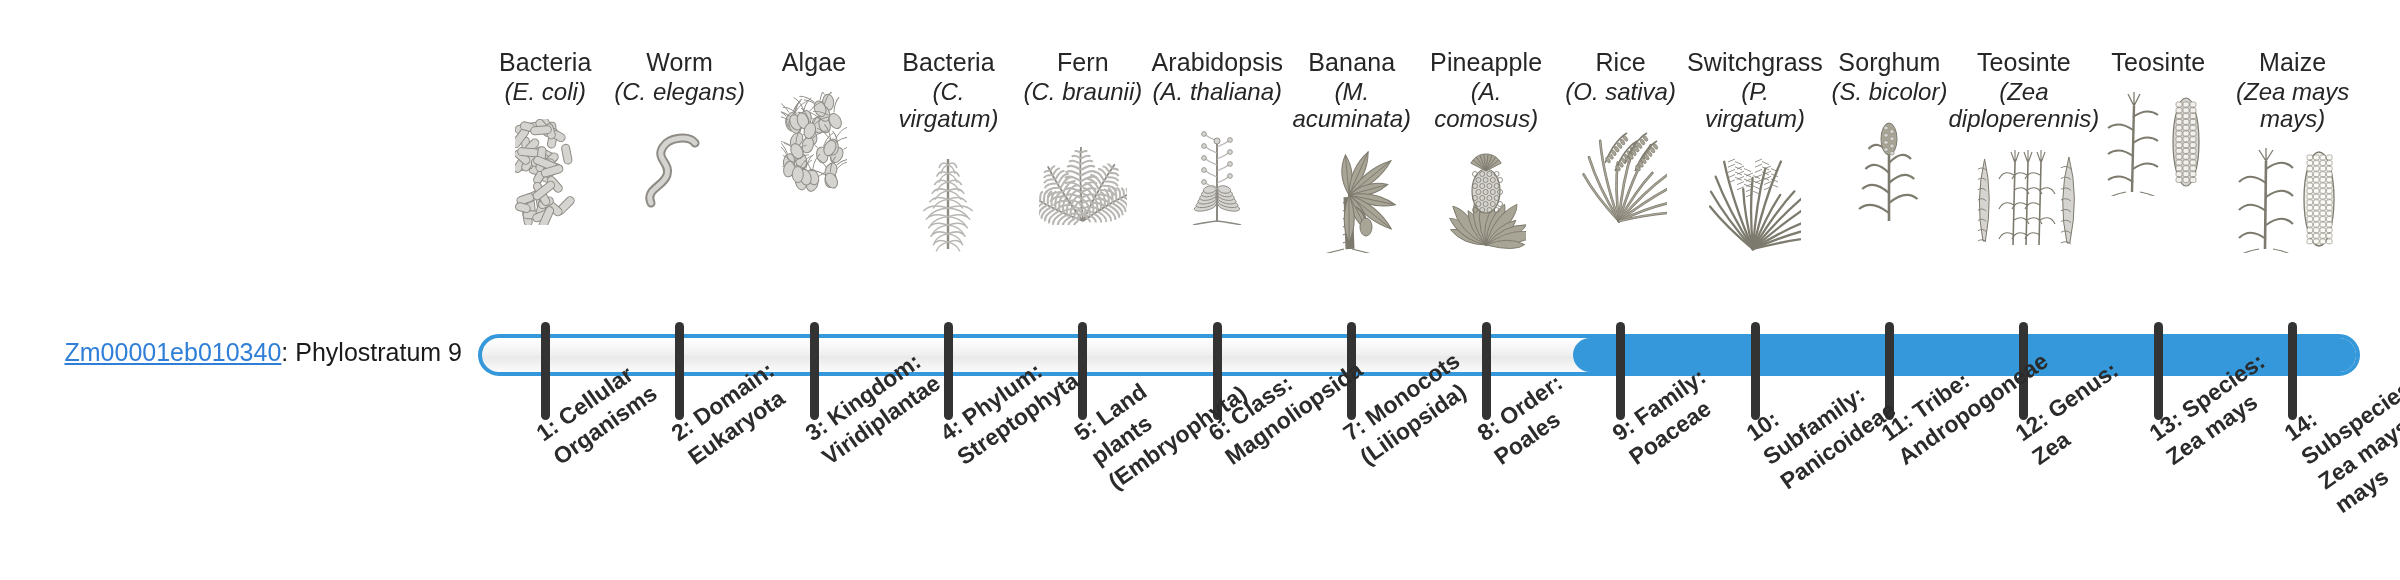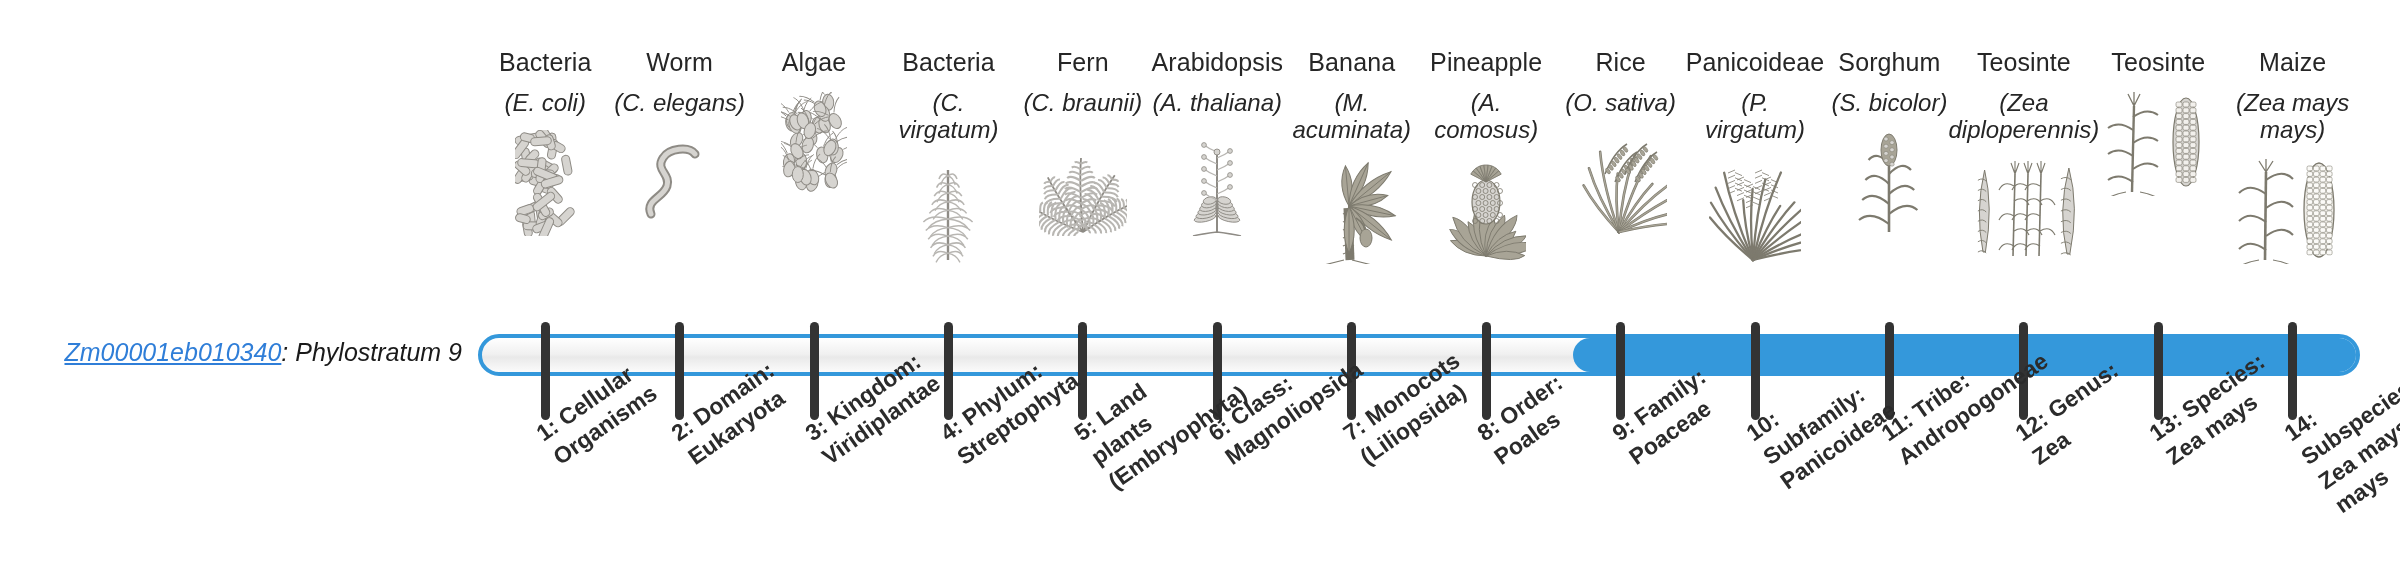--- a/index.html
+++ b/index.html
@@ -35,21 +35,21 @@
     text-align: center;
   }
   .species-common {
     font-size: 25px;
     color: #262626;
     line-height: 1.12;
     letter-spacing: .1px;
     white-space: nowrap;
   }
   .species-sci {
-    margin-top: 13px;
+    margin-top: 2px;
     font-size: 24px;
     font-style: italic;
     color: #262626;
     line-height: 1.14;
     padding: 0 1px;
   }
   .species-art {
     margin-top: 10px;
     height: 110px;
     width: 100%;
@@ -130,21 +130,20 @@
   #gene-caption {
     position: absolute;
     left: 32px;
     top: 337px;
     width: 430px;
     text-align: right;
     font-size: 25px;
     color: #1a1a1a;
     line-height: 1.2;
     white-space: nowrap;
-    font-style: italic;
   }
   #gene-id {
     color: #2f7ed8;
     text-decoration: underline;
     cursor: pointer;
   }
 </style>
 </head>
 <body>
 
@@ -938,21 +937,21 @@
             <ellipse cx="65.9" cy="47.4" rx="1.7" ry="3.2" fill="#a8a496" stroke="#7d7a6e" stroke-width="0.6" transform="rotate(-34 65.9 47.4)"></ellipse>
             <ellipse cx="68.8" cy="43.8" rx="1.7" ry="3.2" fill="#a8a496" stroke="#7d7a6e" stroke-width="0.6" transform="rotate(-34 68.8 43.8)"></ellipse>
             <ellipse cx="71.7" cy="40.2" rx="1.7" ry="3.2" fill="#a8a496" stroke="#7d7a6e" stroke-width="0.6" transform="rotate(-34 71.7 40.2)"></ellipse>
             <ellipse cx="74.6" cy="36.6" rx="1.7" ry="3.2" fill="#a8a496" stroke="#7d7a6e" stroke-width="0.6" transform="rotate(-34 74.6 36.6)"></ellipse>
             <ellipse cx="77.5" cy="33" rx="1.7" ry="3.2" fill="#a8a496" stroke="#7d7a6e" stroke-width="0.6" transform="rotate(-34 77.5 33)"></ellipse>
             <ellipse cx="80.4" cy="29.4" rx="1.7" ry="3.2" fill="#a8a496" stroke="#7d7a6e" stroke-width="0.6" transform="rotate(-34 80.4 29.4)"></ellipse>
           </svg>
         </div>
       </div>
       <div class="species-col">
-        <div class="species-common">Panicoideae</div>
+        <div class="species-common">Switchgrass</div>
         <div class="species-sci">(P. virgatum)</div>
         <div class="species-art">
           <svg width="92" height="108" viewBox="0 0 92 108">
             <g transform="translate(44,104) rotate(-62)">
               <path d="M0 0 Q6.96 -33.64 17.4 -58" fill="none" stroke="#7d7a6e" stroke-width="2.3" stroke-linecap="round"></path>
             </g>
             <g transform="translate(44,104) rotate(-53)">
               <path d="M0 0 Q8.16 -39.44 20.4 -68" fill="none" stroke="#7d7a6e" stroke-width="2.3" stroke-linecap="round"></path>
             </g>
             <g transform="translate(44,104) rotate(-44)">

